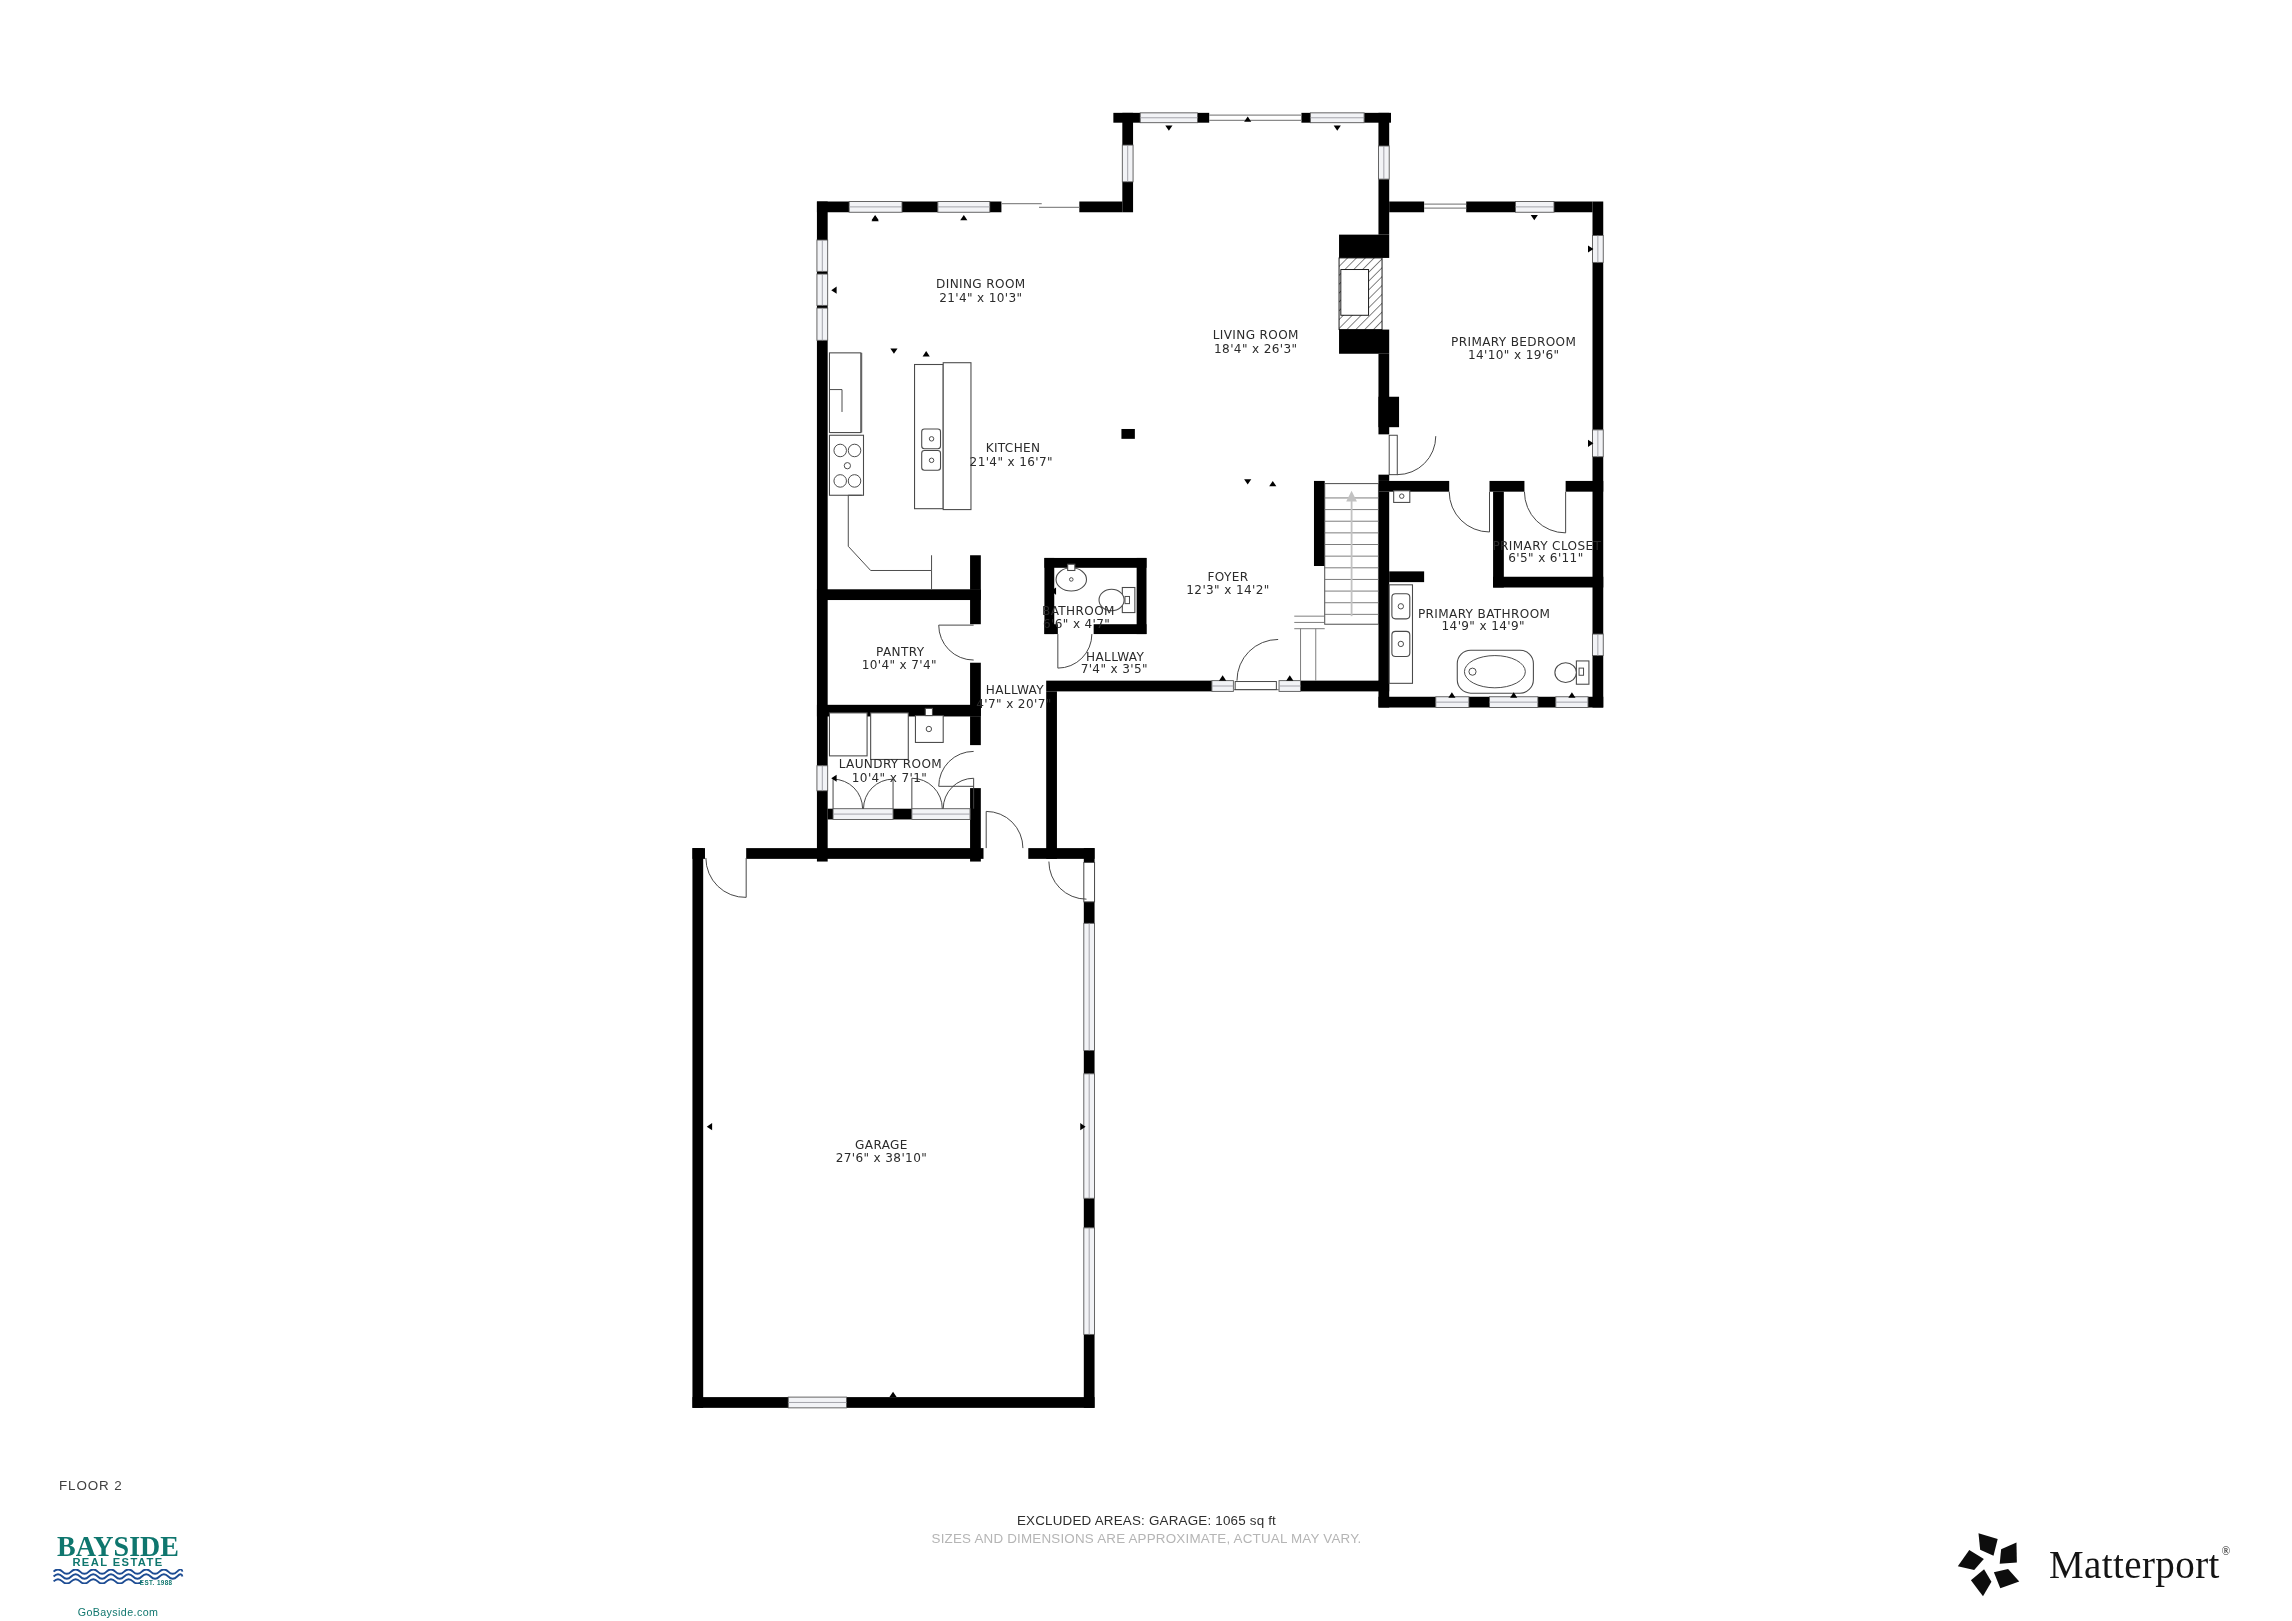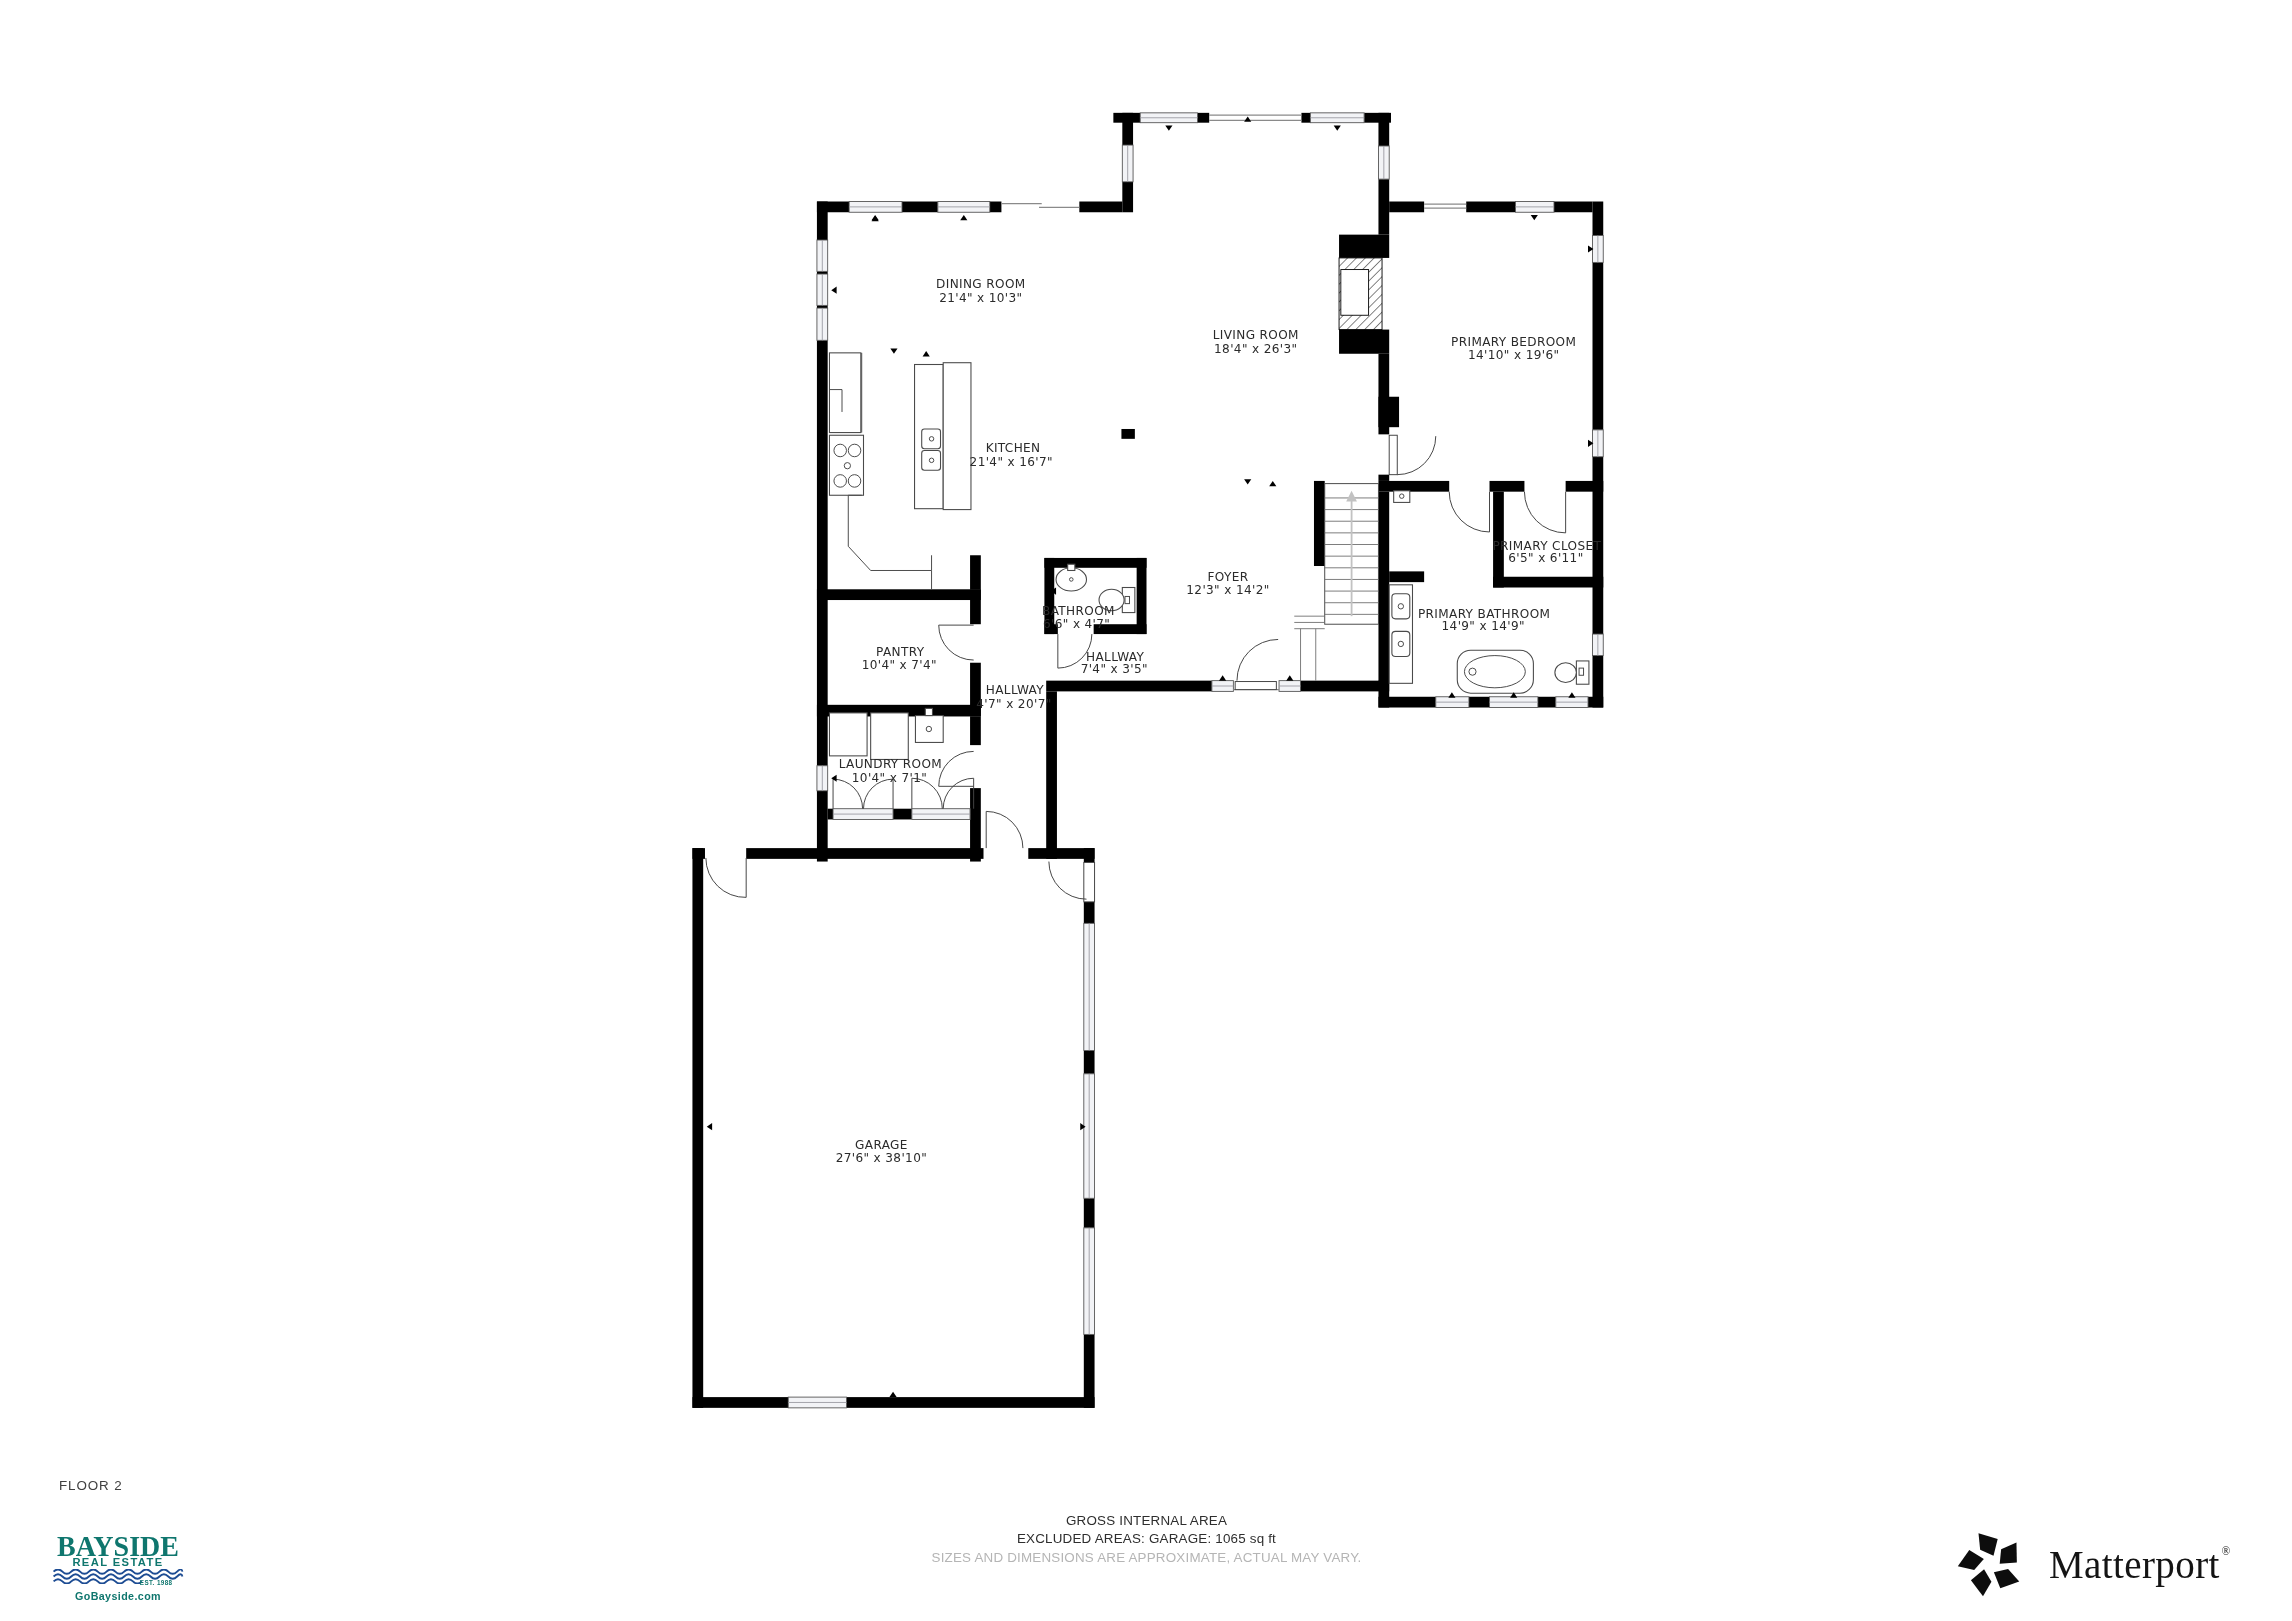--- a/index.html
+++ b/index.html
@@ -19,21 +19,21 @@
   .grayarrowhead{fill:#c2c2c2;}
 
   .floor-label{position:absolute;left:59px;top:1478px;font-size:13.4px;color:#404040;letter-spacing:0.9px;}
   .footer{position:absolute;left:0;right:0;top:1512px;text-align:center;font-size:13.4px;line-height:18.4px;color:#2e2e2e;letter-spacing:0.2px;}
   .footer .disclaimer{color:#b5b5b5;text-align:center;}
 
   .bayside{position:absolute;left:51px;top:1533px;width:134px;color:#0f766e;text-align:center;}
   .bayside .b-name{font-family:"Liberation Serif",serif;font-weight:700;font-size:28px;line-height:23px;letter-spacing:0;transform:scaleY(1.08);transform-origin:top left;white-space:nowrap;}
   .bayside .b-tag{font-weight:700;font-size:11.2px;letter-spacing:1.4px;line-height:12.5px;white-space:nowrap;}
   .bayside .b-est{font-size:6.3px;font-weight:700;text-align:right;margin-top:-8px;margin-right:12.5px;letter-spacing:0.4px;}
-  .bayside .b-url{font-weight:700;font-size:10.7px;letter-spacing:0.4px;margin-top:4px;}
+  .bayside .b-url{font-weight:400;font-size:10.7px;letter-spacing:0.4px;margin-top:20px;}
 
   .matterport{position:absolute;left:1956px;top:1528px;display:flex;align-items:center;color:#141414;}
   .matterport .m-text{font-family:"Liberation Serif","DejaVu Serif",serif;font-size:39px;letter-spacing:0.4px;margin-left:23px;}
   .matterport .m-reg{font-size:11.6px;vertical-align:23px;margin-left:1.8px;}
 </style>
 </head>
 <body>
 
 
 
@@ -444,21 +444,20 @@
     <text x="984" y="1283">GARAGE</text>
     <text x="984" y="1298">27'6" x 38'10"</text>
   </g>
 </svg>
 
 
 <div class="floor-label">FLOOR 2</div>
 
 
 <div class="footer">
-  <div>GROSS INTERNAL AREA</div>
   <div>EXCLUDED AREAS: GARAGE: 1065 sq ft</div>
   <div class="disclaimer">SIZES AND DIMENSIONS ARE APPROXIMATE, ACTUAL MAY VARY.</div>
 </div>
 
 
 <div class="bayside">
   <div class="b-name">BAYSIDE</div>
   <div class="b-tag">REAL ESTATE</div>
   <svg width="134" height="15" viewBox="0 0 150 17">
     <g fill="none" stroke="#1d4c93" stroke-width="2.1">

